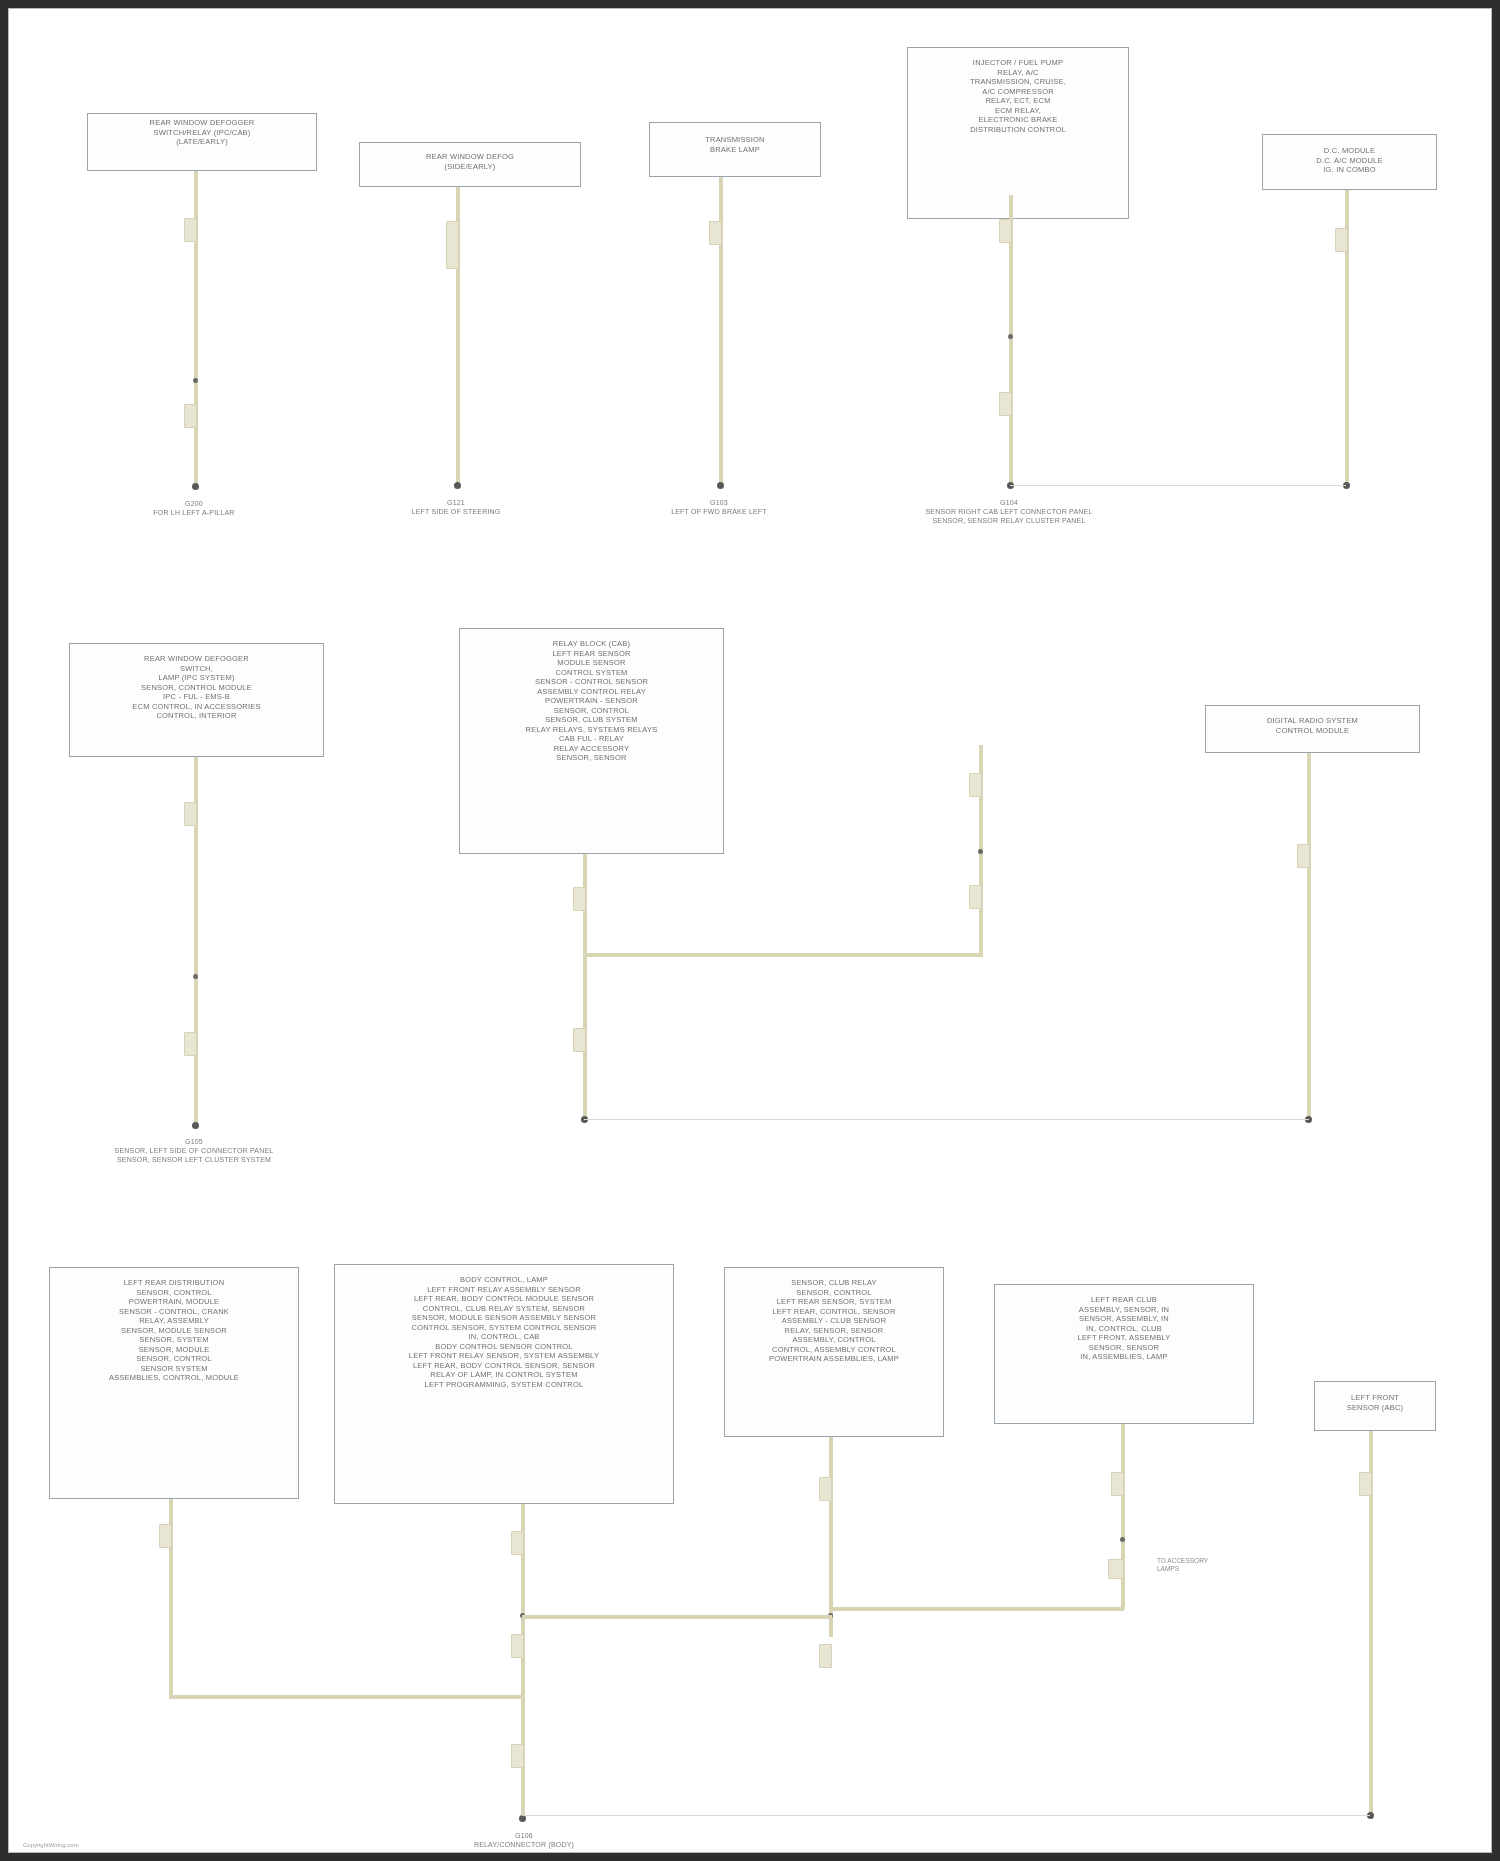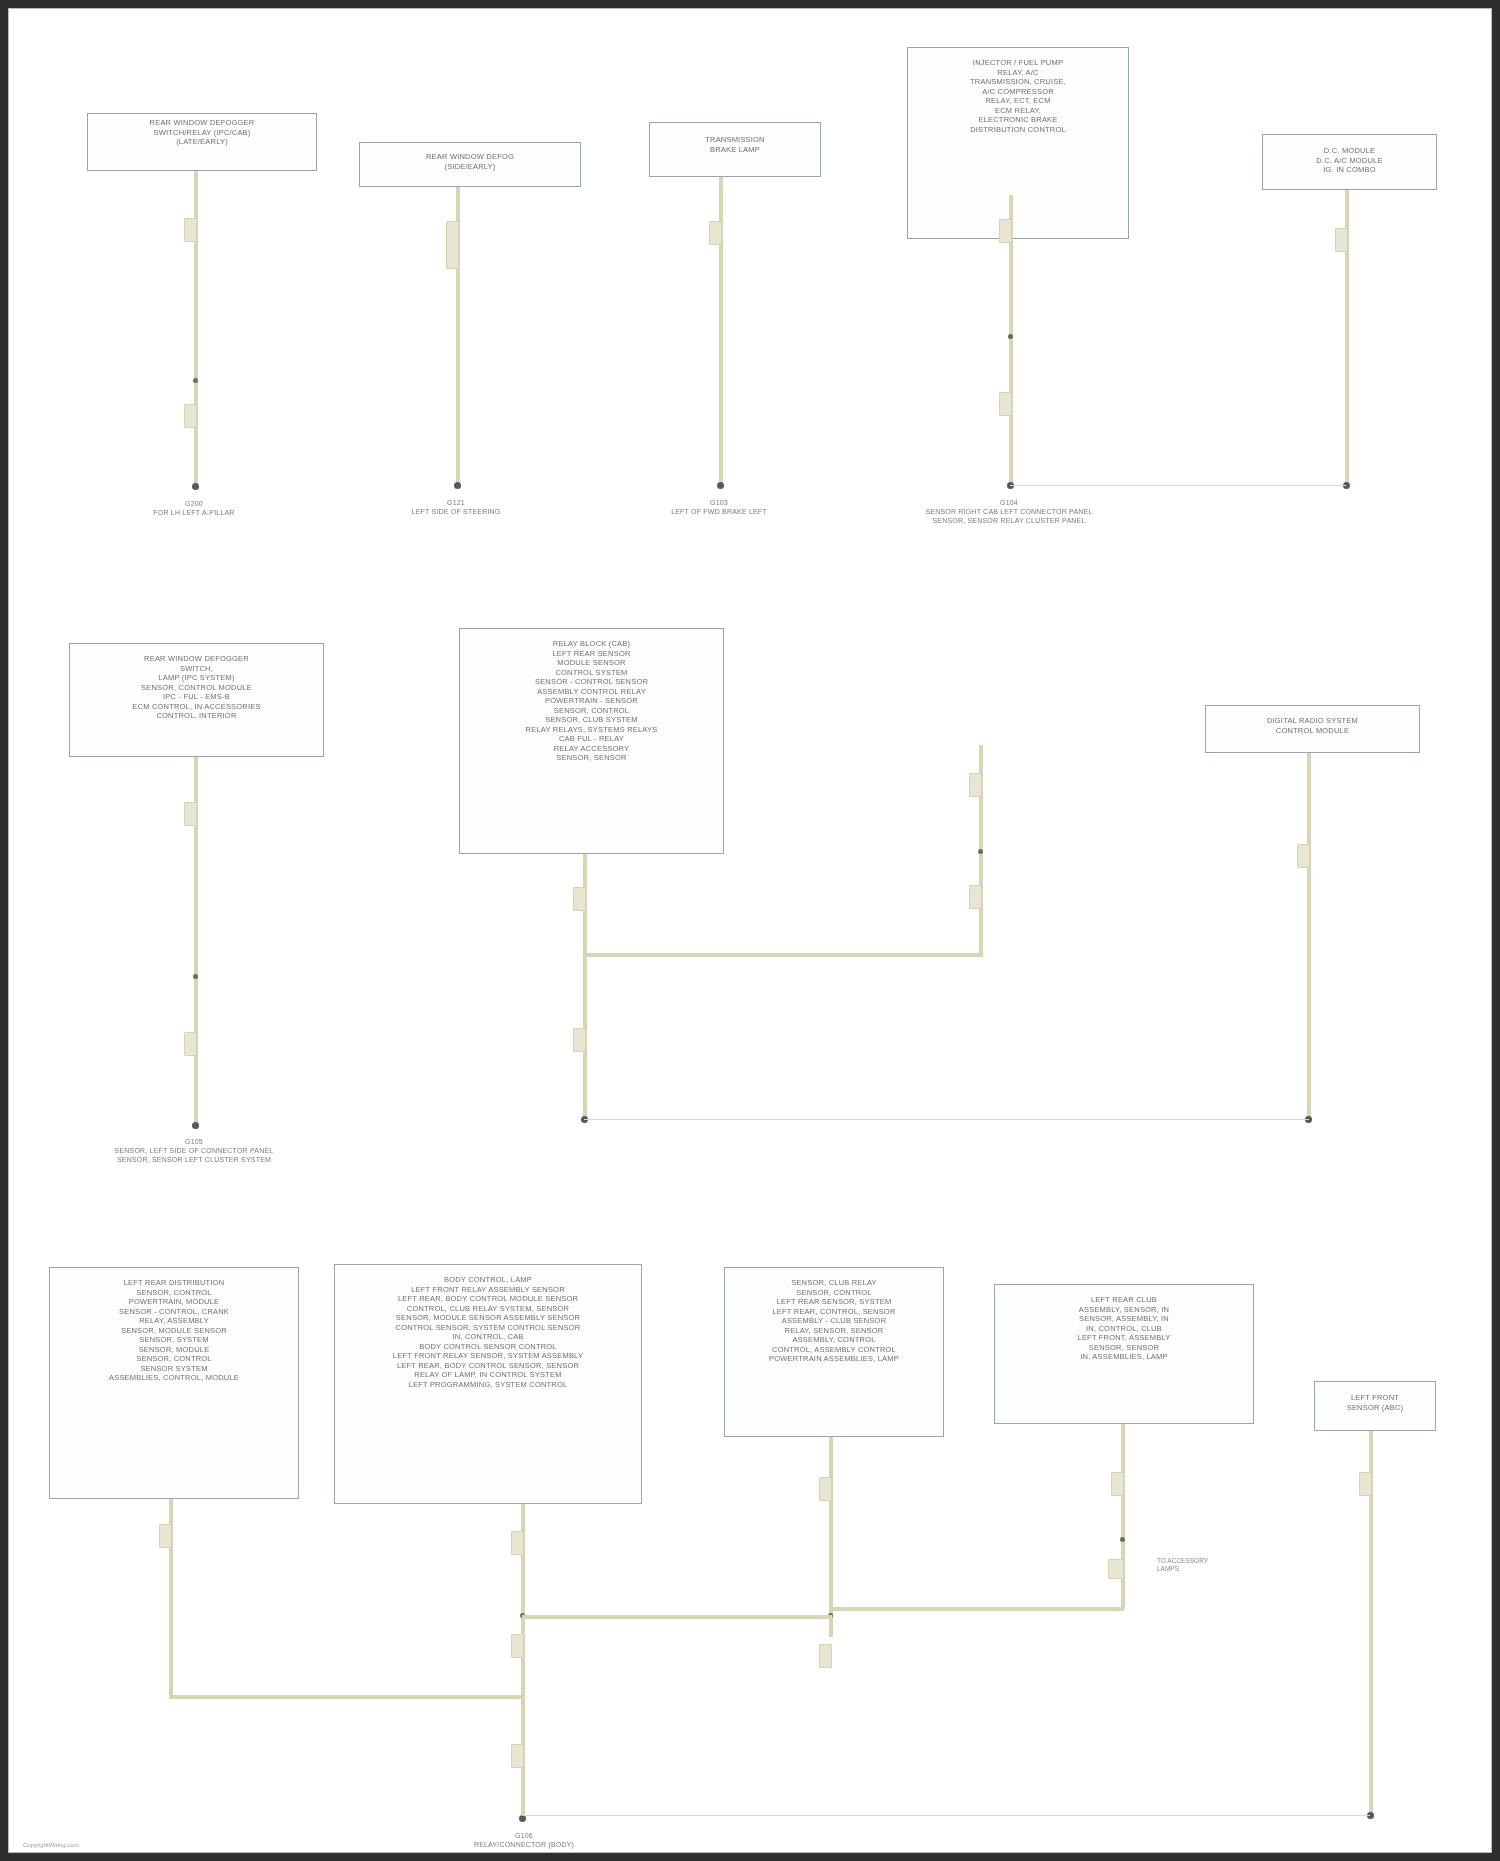--- a/index.html
+++ b/index.html
@@ -96,21 +96,21 @@
     <div class="node" style="left:78px;top:104px;width:230px;height:58px;">REAR WINDOW DEFOGGER
 SWITCH/RELAY (IPC/CAB)
 (LATE/EARLY)</div>
 
     <div class="node" style="left:350px;top:133px;width:222px;height:45px;padding-top:9px;">REAR WINDOW DEFOG
 (SIDE/EARLY)</div>
 
     <div class="node" style="left:640px;top:113px;width:172px;height:55px;padding-top:12px;">TRANSMISSION
 BRAKE LAMP</div>
 
-    <div class="node" style="left:898px;top:38px;width:222px;height:192px;padding-top:10px;">INJECTOR / FUEL PUMP
+    <div class="node" style="left:898px;top:38px;width:222px;height:172px;padding-top:10px;">INJECTOR / FUEL PUMP
 RELAY, A/C
 TRANSMISSION, CRUISE,
 A/C COMPRESSOR
 RELAY, ECT, ECM
 ECM RELAY,
 ELECTRONIC BRAKE
 DISTRIBUTION CONTROL</div>
 
     <div class="node" style="left:1253px;top:125px;width:175px;height:56px;padding-top:11px;">D.C. MODULE
 D.C. A/C MODULE
@@ -208,21 +208,21 @@
 POWERTRAIN, MODULE
 SENSOR - CONTROL, CRANK
 RELAY, ASSEMBLY
 SENSOR, MODULE SENSOR
 SENSOR, SYSTEM
 SENSOR, MODULE
 SENSOR, CONTROL
 SENSOR SYSTEM
 ASSEMBLIES, CONTROL, MODULE</div>
 
-    <div class="node" style="left:325px;top:1255px;width:308px;height:240px;padding-top:10px;">BODY CONTROL, LAMP
+    <div class="node" style="left:325px;top:1255px;width:340px;height:240px;padding-top:10px;">BODY CONTROL, LAMP
 LEFT FRONT RELAY ASSEMBLY SENSOR
 LEFT REAR, BODY CONTROL MODULE SENSOR
 CONTROL, CLUB RELAY SYSTEM, SENSOR
 SENSOR, MODULE SENSOR ASSEMBLY SENSOR
 CONTROL SENSOR, SYSTEM CONTROL SENSOR
 IN, CONTROL, CAB
 BODY CONTROL SENSOR CONTROL
 LEFT FRONT RELAY SENSOR, SYSTEM ASSEMBLY
 LEFT REAR, BODY CONTROL SENSOR, SENSOR
 RELAY OF LAMP, IN CONTROL SYSTEM

